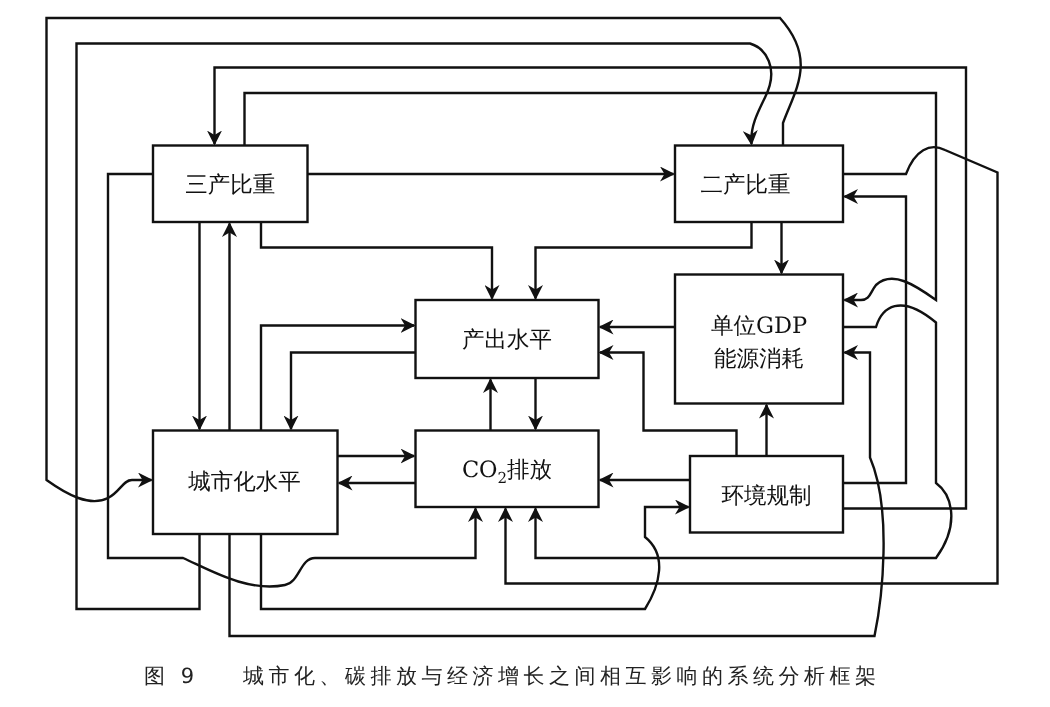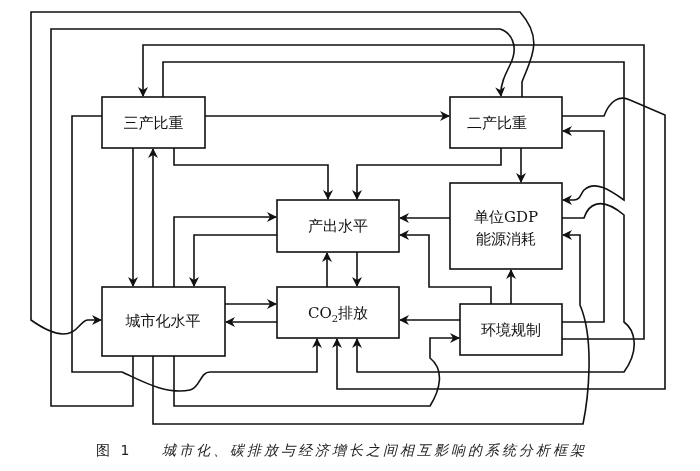--- a/index.html
+++ b/index.html
@@ -1,21 +1,21 @@
 <!DOCTYPE html>
 <html><head>
 <meta charset="utf-8">
 <style>
   html, body { margin: 0; padding: 0; background: #ffffff; }
   body { width: 700px; height: 471px; position: relative; overflow: hidden; font-family: "DejaVu Serif", "Liberation Serif", serif; }
   #diagram { position: absolute; left: 0; top: 0; width: 700px; height: 471px; }
   .node-label { font-family: "DejaVu Serif", "Liberation Serif", serif; font-size: 15px; fill: #111; }
   .caption { position: absolute; left: 0; top: 442px; width: 700px; text-align: left; font-family: "DejaVu Sans", "Liberation Sans", sans-serif; font-size: 14px; color: #222; letter-spacing: 3px; }
   .caption .fig { position: absolute; left: 96px; }
-  .caption .title { position: absolute; left: 162px; font-style: italic; }
+  .caption .title { position: absolute; left: 162px; }
 </style>
 </head>
 <body>
 
 <svg id="diagram" viewBox="0 0 700 471" xmlns="http://www.w3.org/2000/svg">
   <defs>
     <marker id="arr" markerWidth="10" markerHeight="10" refX="9" refY="5" orient="auto" markerUnits="userSpaceOnUse">
       <path d="M0,0 L10,5 L0,10 L3,5 Z" fill="#111"></path>
     </marker>
   </defs>
@@ -101,15 +101,15 @@
       <tspan>CO</tspan><tspan font-size="10" dy="4">2</tspan><tspan dy="-4">排放</tspan>
     </text>
   </g>
   <g>
     <rect x="460" y="304" width="102" height="51" fill="#fff" stroke="#111" stroke-width="1.6"></rect>
     <text class="node-label" x="511" y="335" text-anchor="middle">环境规制</text>
   </g>
 </svg>
 
 <div class="caption">
-  <span class="fig">图 1</span>
+  <span class="fig">图 9</span>
   <span class="title">城市化、碳排放与经济增长之间相互影响的系统分析框架</span>
 </div>
 
 </body></html>

